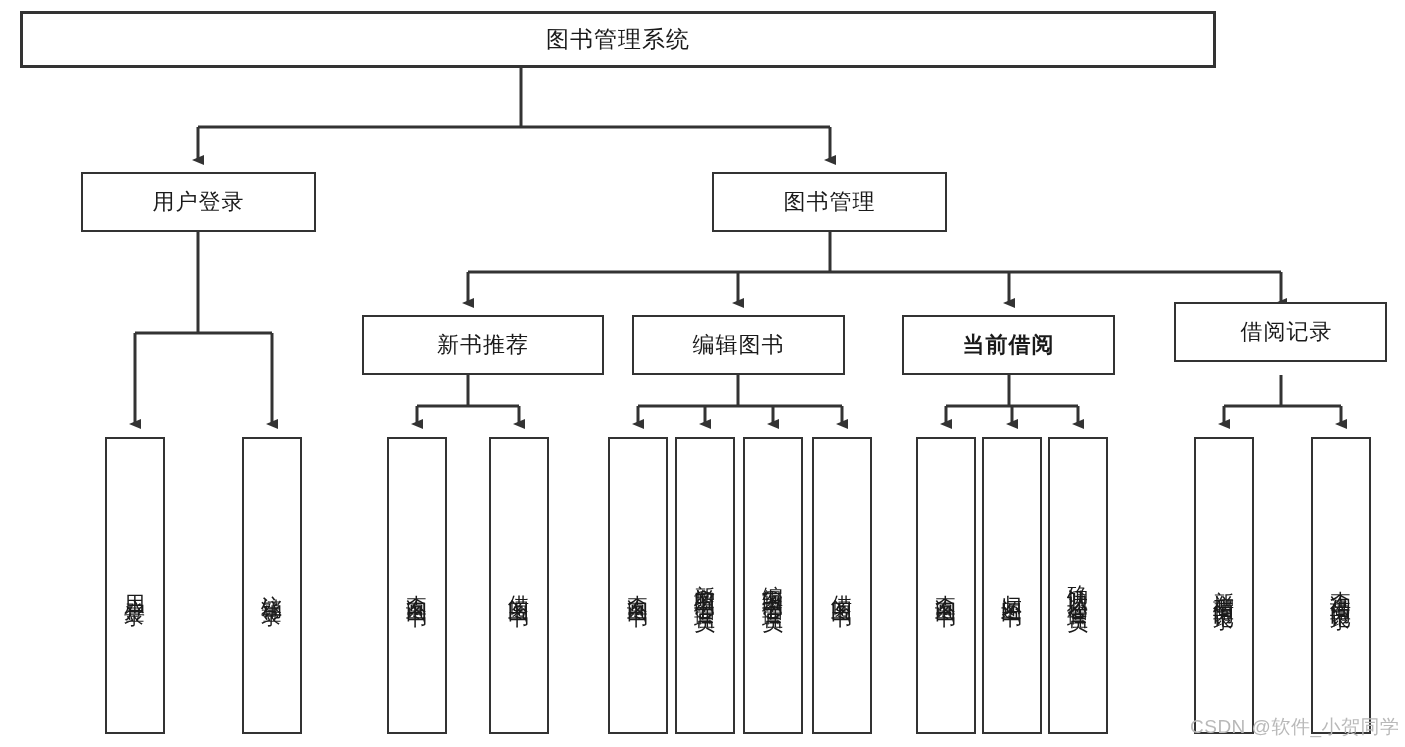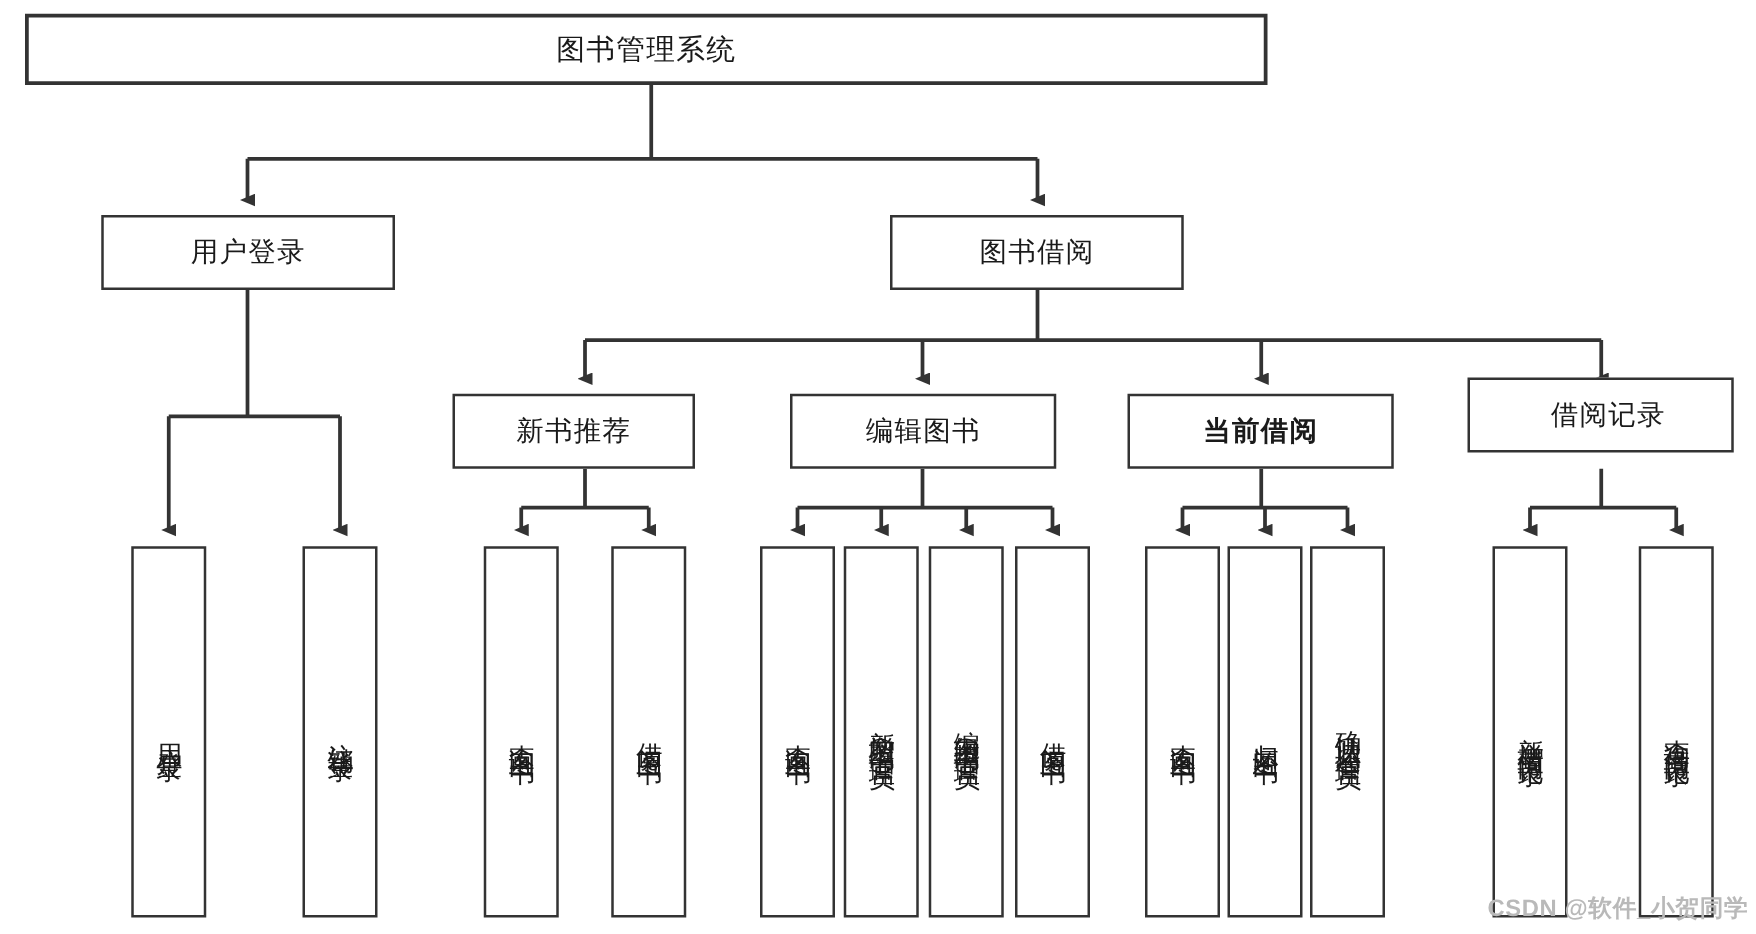--- a/index.html
+++ b/index.html
@@ -67,32 +67,32 @@
       <path d="M1012,406 L1012,424" marker-end="url(#arw)"></path>
       <path d="M1078,406 L1078,424" marker-end="url(#arw)"></path>
 
       <path d="M1281,375 L1281,406"></path>
       <path d="M1224,406 L1341,406"></path>
       <path d="M1224,406 L1224,424" marker-end="url(#arw)"></path>
       <path d="M1341,406 L1341,424" marker-end="url(#arw)"></path>
     </g>
   </svg>
 
-  <div class="node root h-text" style="left:20px;top:11px;width:994px;height:57px;">
+  <div class="node root h-text" style="left:20px;top:11px;width:1196px;height:57px;">
     <span class="hlabel">图书管理系统</span>
   </div>
 
   <div class="node h-text" style="left:81px;top:172px;width:235px;height:60px;">
     <span>用户登录</span>
   </div>
   <div class="node h-text" style="left:712px;top:172px;width:235px;height:60px;">
-    <span>图书借阅</span>
+    <span>图书管理</span>
   </div>
 
-  <div class="node h-text" style="left:362px;top:315px;width:194px;height:60px;text-align:center;">
+  <div class="node h-text" style="left:362px;top:315px;width:242px;height:60px;text-align:center;">
     <span>新书推荐</span>
   </div>
   <div class="node h-text" style="left:632px;top:315px;width:213px;height:60px;">
     <span>编辑图书</span>
   </div>
   <div class="node h-text" style="left:902px;top:315px;width:213px;height:60px;font-weight:bold;">
     <span>当前借阅</span>
   </div>
   <div class="node h-text" style="left:1174px;top:302px;width:213px;height:60px;padding-left:12px;">
     <span>借阅记录</span>
@@ -135,15 +135,15 @@
     <span class="vlabel">确认归还（管理员）</span>
   </div>
 
   <div class="node v-text" style="left:1194px;top:437px;width:60px;height:297px;">
     <span class="vlabel">新增借阅记录</span>
   </div>
   <div class="node v-text" style="left:1311px;top:437px;width:60px;height:297px;">
     <span class="vlabel">查询借阅记录</span>
   </div>
 
-  <div class="watermark" style="left:1190px;top:714px;font-weight:bold;">CSDN @软件_小贺同学</div>
+  <div class="watermark" style="left:1190px;top:714px;">CSDN @软件_小贺同学</div>
 
 </div>
 
 </body></html>

